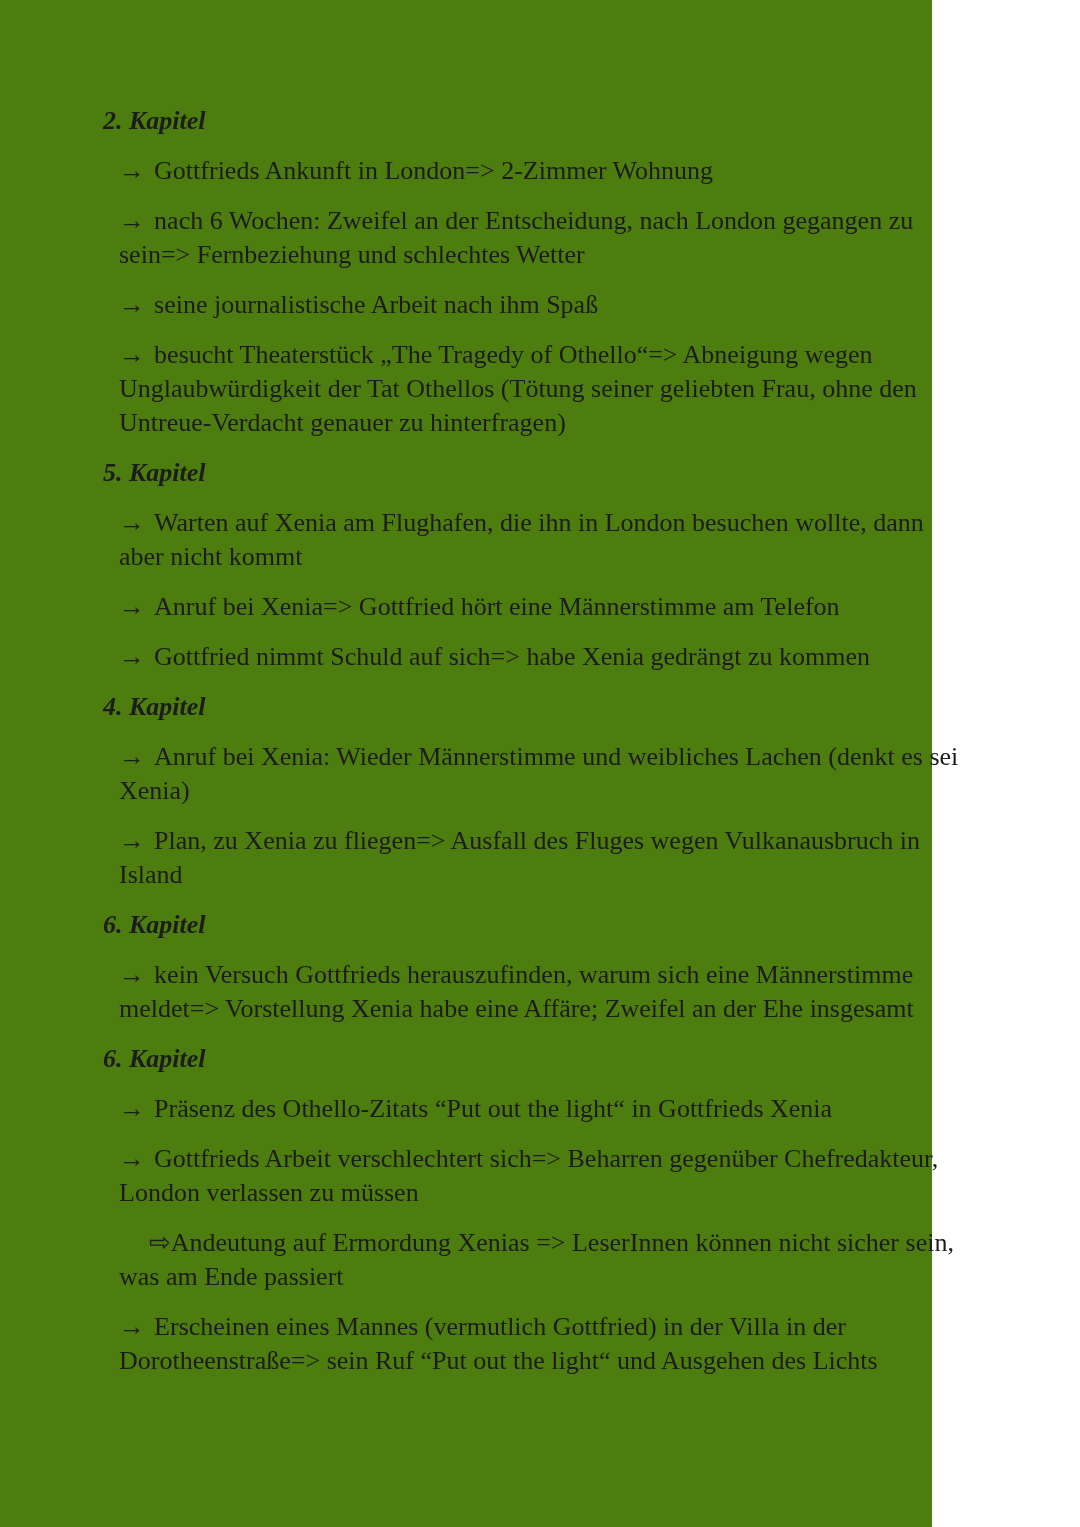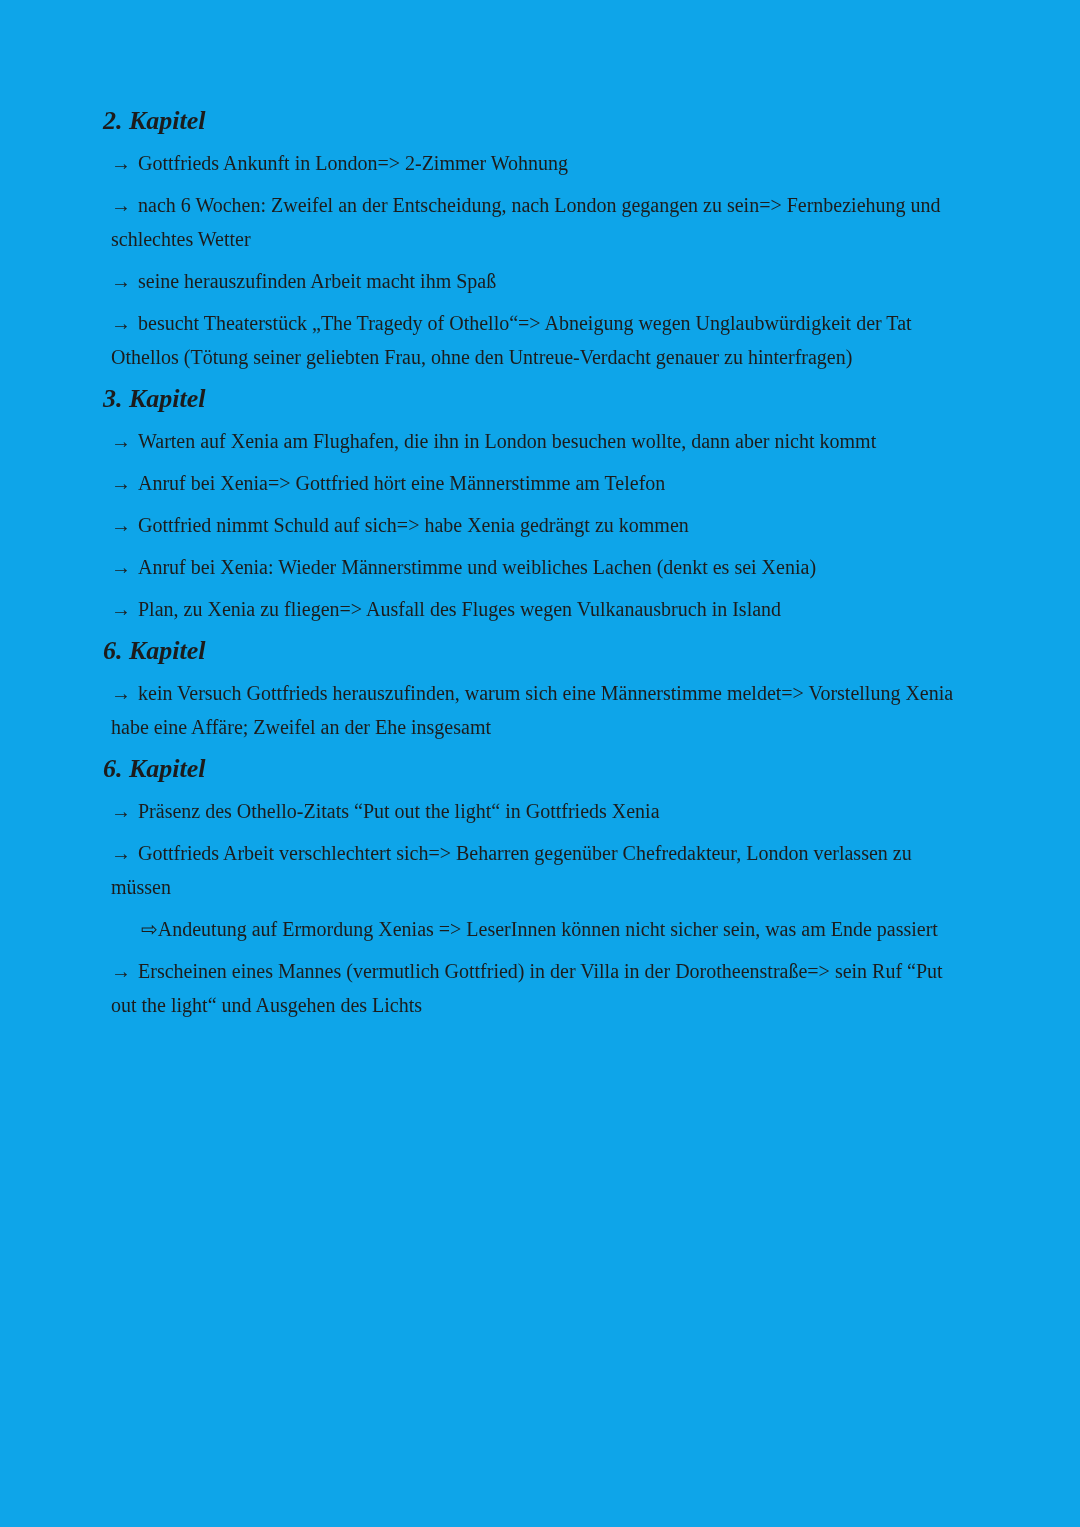--- a/index.html
+++ b/index.html
@@ -2,42 +2,42 @@
 <html><head>
 <meta charset="utf-8">
 <style>
   html, body {
     margin: 0;
     padding: 0;
     background: #ffffff;
   }
   .page {
     position: relative;
-    width: 1080px;
+    width: 932px;
     min-height: 1527px;
     box-sizing: border-box;
-    background: #0ea5e9;
+    background: #4d7c0f;
     color: #1c1c1c;
     font-family: "Liberation Serif", serif;
     padding: 104px 100px 60px 103px;
   }
   .content {
     width: 878px;
   }
   .section-heading {
     margin: 0;
     font-size: 26px;
     line-height: 34px;
     font-weight: bold;
     font-style: italic;
     color: #1c1c1c;
   }
   .note-item {
-    margin: 8px;
-    font-size: 20px;
+    margin: 16px;
+    font-size: 26px;
     line-height: 34px;
     font-weight: normal;
   }
   .arrow {
     margin-right: 0.35em;
   }
   .note-item.conclusion {
     text-indent: 30px;
   }
   .note-item.conclusion .arrow {
@@ -47,32 +47,33 @@
 </head>
 <body>
 
 <div class="page">
   <div class="content">
 
     <section>
       <h2 class="section-heading">2. Kapitel</h2>
       <p class="note-item"><span class="arrow">→</span><span>Gottfrieds Ankunft in London=&gt; 2-Zimmer Wohnung</span></p>
       <p class="note-item"><span class="arrow">→</span><span>nach 6 Wochen: Zweifel an der Entscheidung, nach London gegangen zu sein=&gt; Fernbeziehung und schlechtes Wetter</span></p>
-      <p class="note-item"><span class="arrow">→</span><span>seine herauszufinden Arbeit macht ihm Spaß</span></p>
+      <p class="note-item"><span class="arrow">→</span><span>seine journalistische Arbeit nach ihm Spaß</span></p>
       <p class="note-item"><span class="arrow">→</span><span>besucht Theaterstück „The Tragedy of Othello“=&gt; Abneigung wegen Unglaubwürdigkeit der Tat Othellos (Tötung seiner geliebten Frau, ohne den Untreue-Verdacht genauer zu hinterfragen)</span></p>
     </section>
 
     <section>
-      <h2 class="section-heading">3. Kapitel</h2>
+      <h2 class="section-heading">5. Kapitel</h2>
       <p class="note-item"><span class="arrow">→</span><span>Warten auf Xenia am Flughafen, die ihn in London besuchen wollte, dann aber nicht kommt</span></p>
       <p class="note-item"><span class="arrow">→</span><span>Anruf bei Xenia=&gt; Gottfried hört eine Männerstimme am Telefon</span></p>
       <p class="note-item"><span class="arrow">→</span><span>Gottfried nimmt Schuld auf sich=&gt; habe Xenia gedrängt zu kommen</span></p>
     </section>
 
     <section>
+      <h2 class="section-heading">4. Kapitel</h2>
       <p class="note-item"><span class="arrow">→</span><span>Anruf bei Xenia: Wieder Männerstimme und weibliches Lachen (denkt es sei Xenia)</span></p>
       <p class="note-item"><span class="arrow">→</span><span>Plan, zu Xenia zu fliegen=&gt; Ausfall des Fluges wegen Vulkanausbruch in Island</span></p>
     </section>
 
     <section>
       <h2 class="section-heading">6. Kapitel</h2>
       <p class="note-item"><span class="arrow">→</span><span>kein Versuch Gottfrieds herauszufinden, warum sich eine Männerstimme meldet=&gt; Vorstellung Xenia habe eine Affäre; Zweifel an der Ehe insgesamt</span></p>
     </section>
 
     <section>

